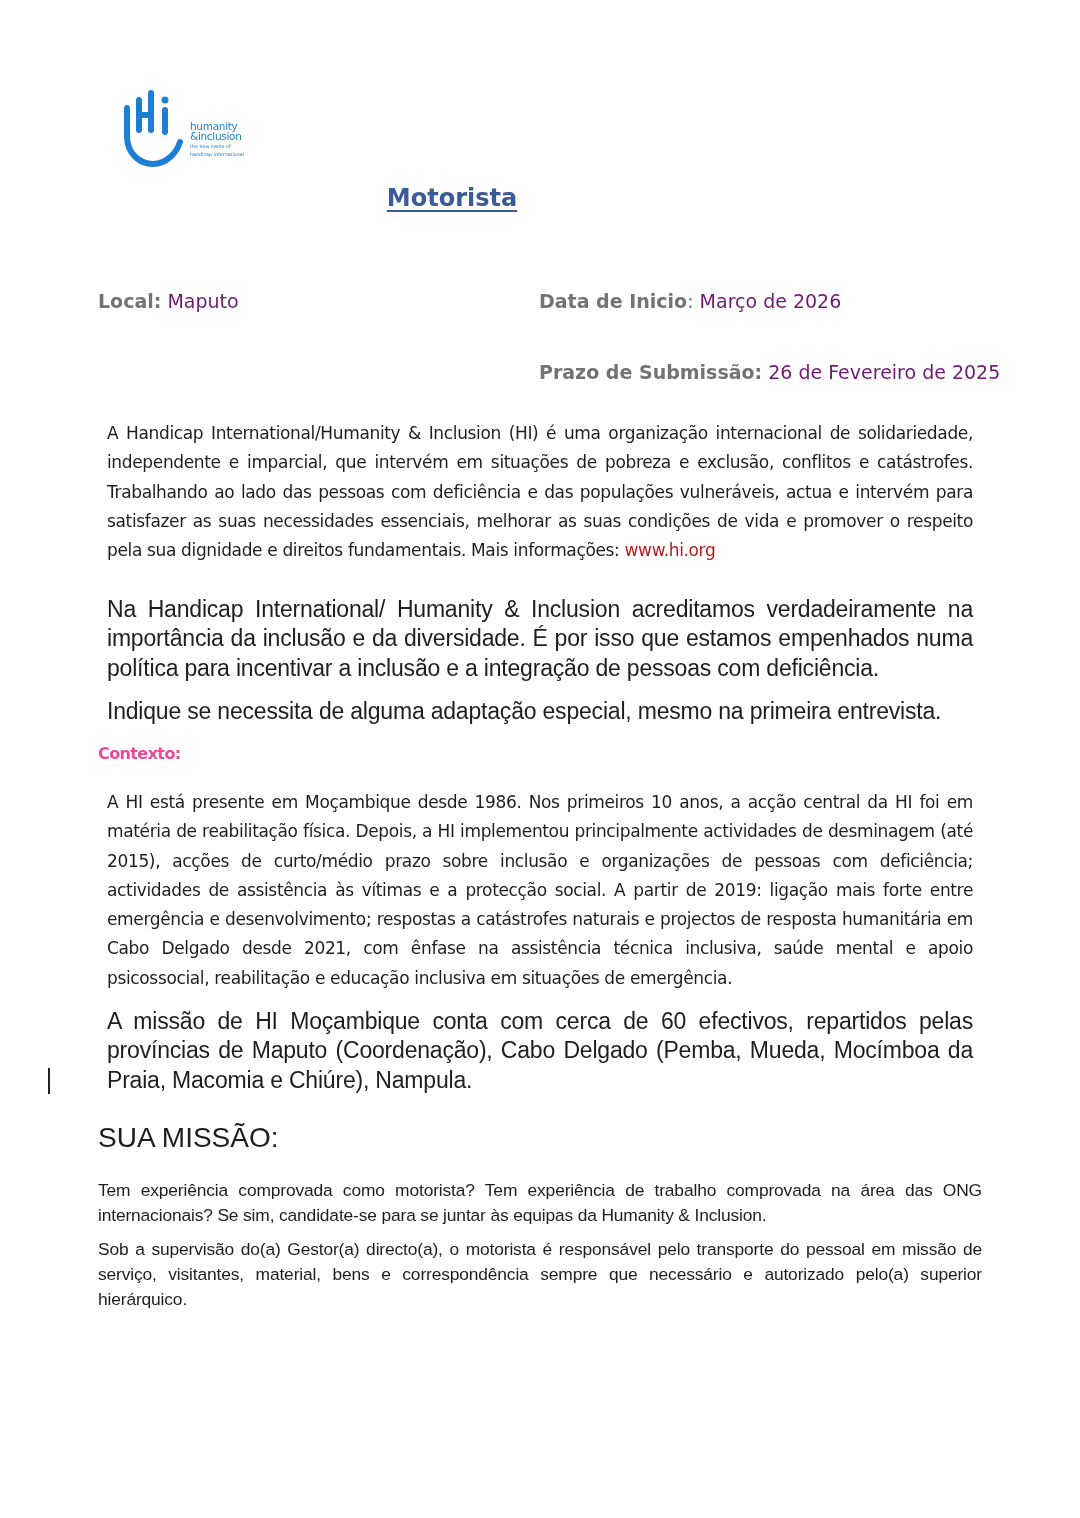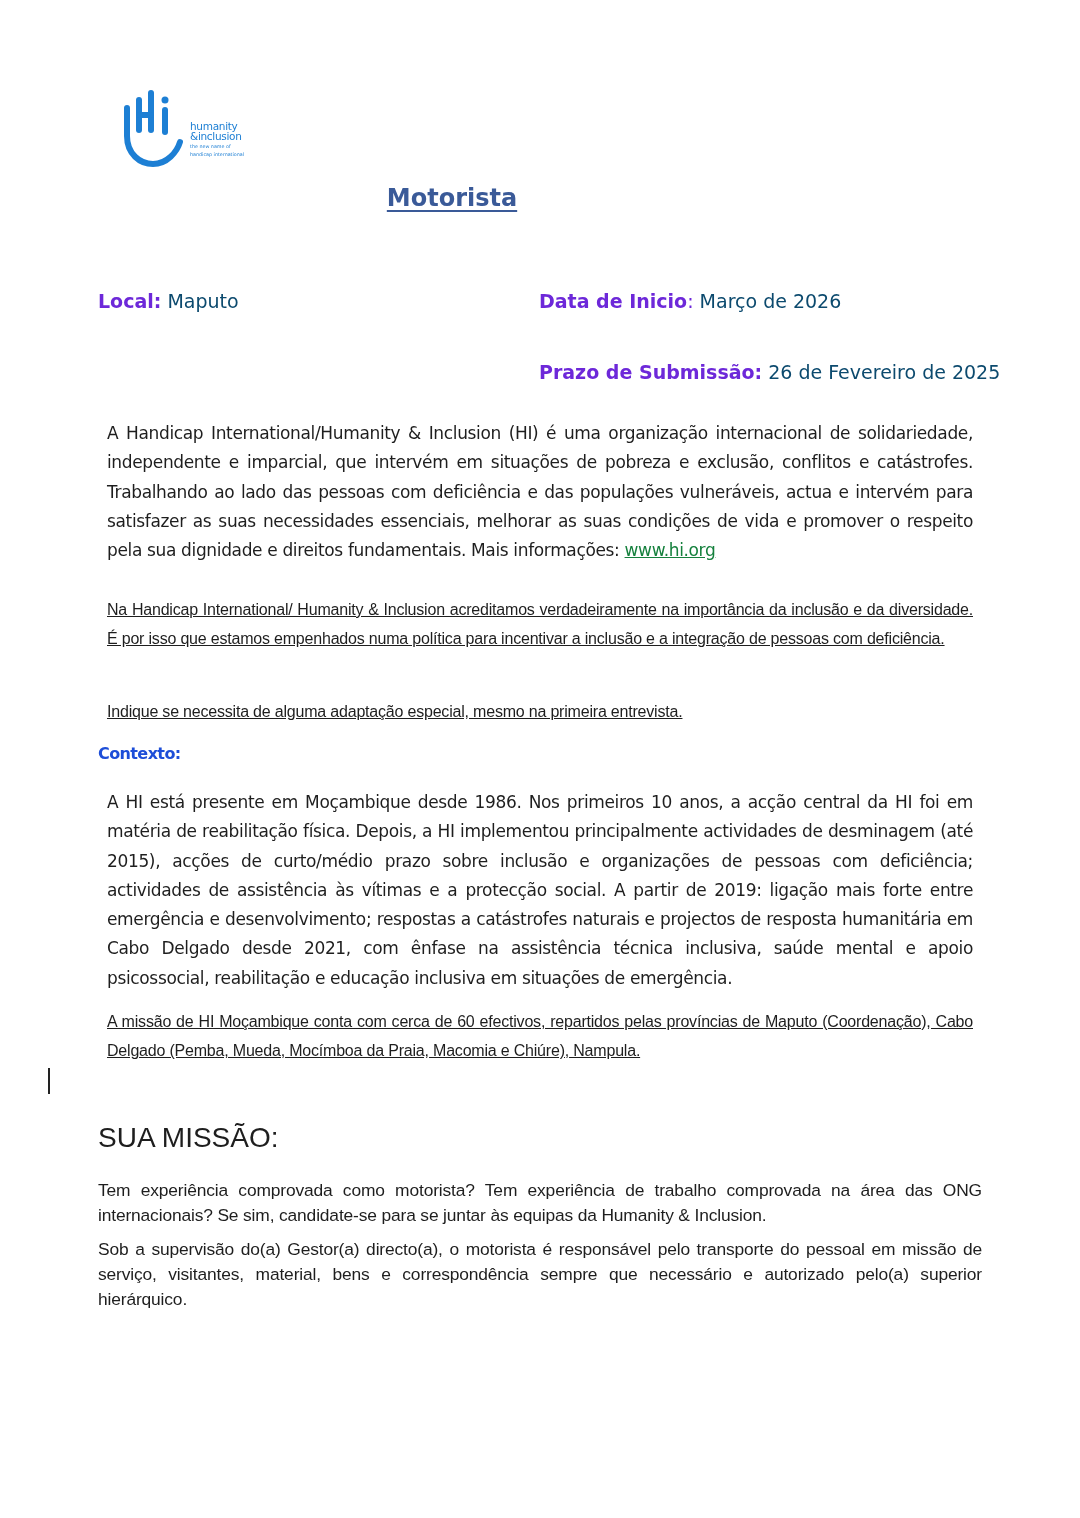--- a/index.html
+++ b/index.html
@@ -15,34 +15,34 @@
   .logo-tag { font-family: "DejaVu Sans", sans-serif; font-size: 4.8px; line-height: 5px; margin-top: 3px; }
 
   .title {
     left: 0; width: 904px; top: 184px; text-align: center;
     font-family: "DejaVu Sans", sans-serif; font-weight: bold; font-size: 24px;
     color: #3a5a98; 
   }
   .title span { text-decoration: underline; text-underline-offset: 4px; text-decoration-thickness: 1.5px; }
 
   .meta { font-size: 19px; font-family: "DejaVu Sans", sans-serif; }
-  .meta .lbl { color: #6d28d9; font-weight: bold; }
-  .meta .val { color: #0c4a6e; }
+  .meta .lbl { color: #737373; font-weight: bold; }
+  .meta .val { color: #701a75; }
 
   .para {
     left: 107px; width: 866px; font-size: 17px; line-height: 29.3px;
     font-family: "DejaVu Sans", sans-serif; text-align: justify;
     letter-spacing: -0.35px;
   }
-  .para.cond { font-family: "Liberation Sans", sans-serif; font-size: 16px; letter-spacing: -0.2px; text-decoration: underline; }
-  .para a { color: #15803d; text-decoration: underline; }
+  .para.cond { font-family: "Liberation Sans", sans-serif; font-size: 23px; letter-spacing: -0.2px; }
+  .para a { color: #b91c1c; }
 
   .context-h {
     left: 98px; top: 744px; font-family: "DejaVu Sans", sans-serif;
-    font-weight: bold; font-size: 16px; color: #1d4ed8; letter-spacing: -0.6px;
+    font-weight: bold; font-size: 16px; color: #ec4899; letter-spacing: -0.6px;
   }
   .cursor { left: 48px; top: 1068px; width: 1.5px; height: 26px; background: #222; }
 
   .mission-h {
     left: 98px; top: 1122px; font-family: "Liberation Sans", sans-serif;
     font-weight: normal; font-size: 28px; color: #1e1e1e;
   }
   .mission-p {
     left: 98px; width: 884px; font-family: "Liberation Sans", sans-serif;
     font-size: 17.4px; line-height: 25px; text-align: justify; letter-spacing: -0.15px;

